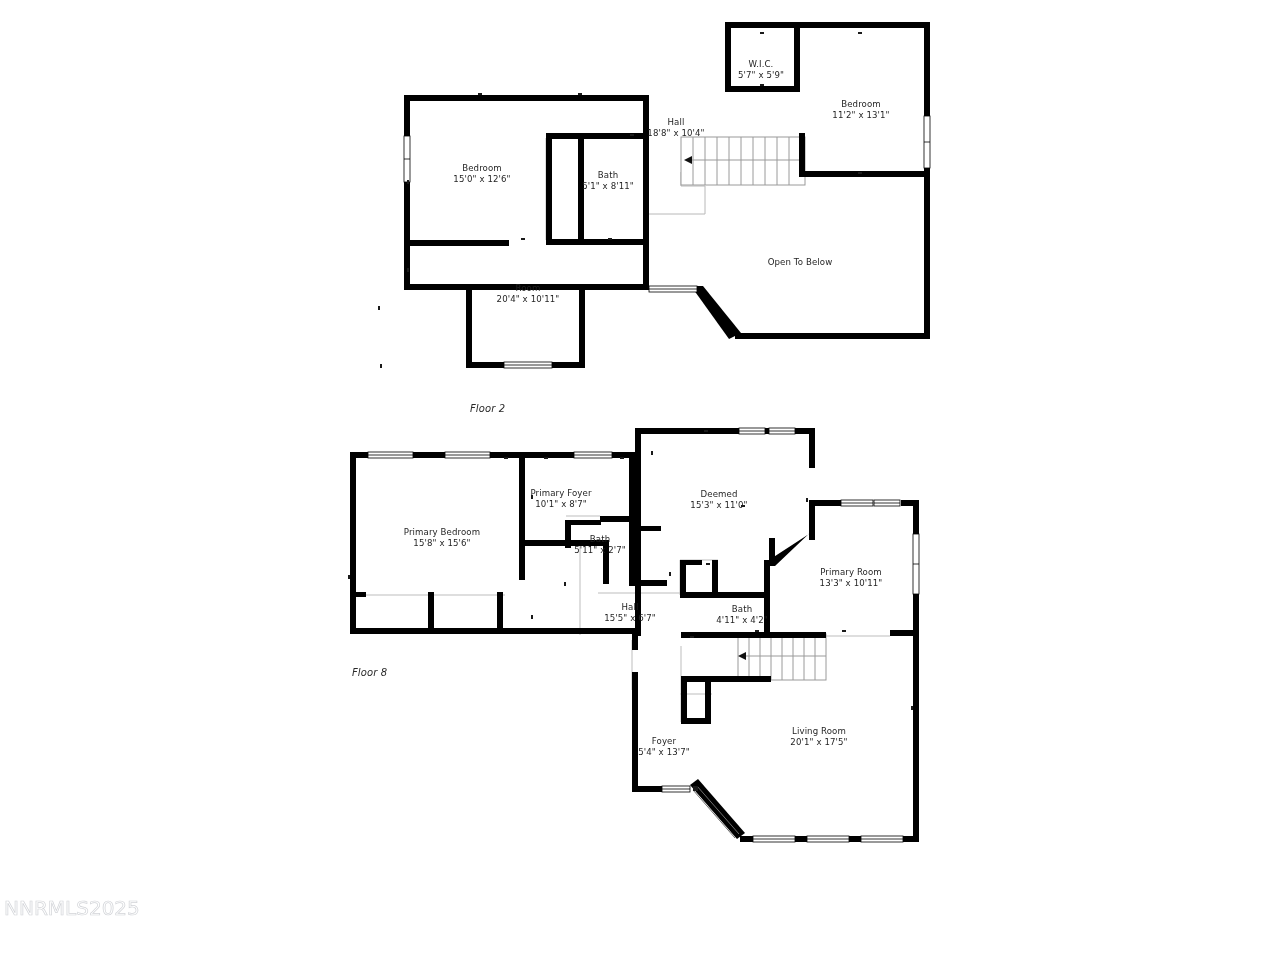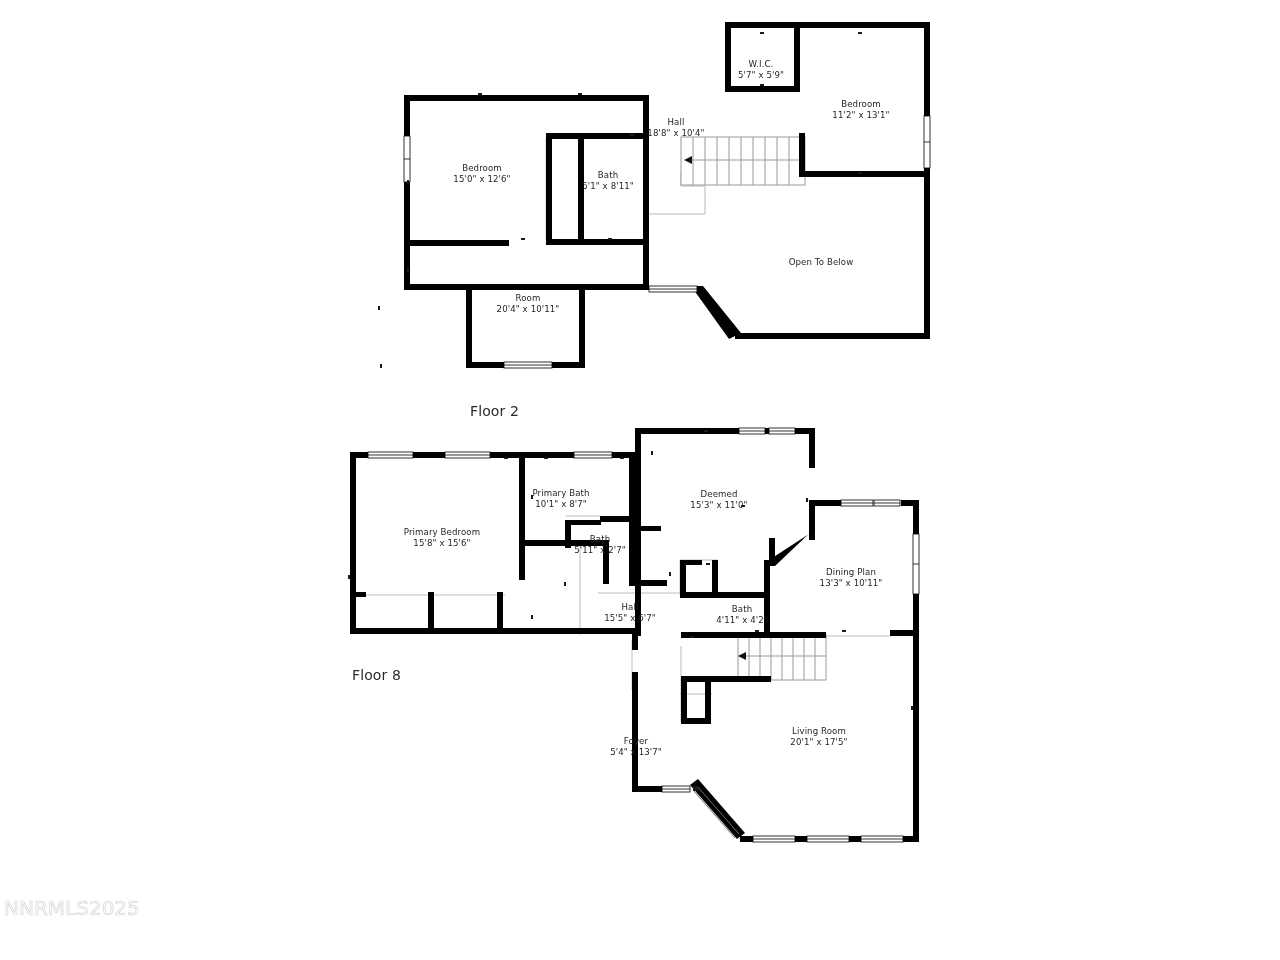--- a/index.html
+++ b/index.html
@@ -22,24 +22,25 @@
     transform:translate(-50%,-50%);
     letter-spacing:.1px;
     pointer-events:none;
   }
   .room-label .rl-name{display:block;}
   .room-label .rl-dim{display:block;}
   .room-label.single .rl-name{display:block;}
 
   .floor-caption{
     position:absolute;
-    font-size:14px;
+    font-size:10px;
     color:#2a2a2a;
     white-space:nowrap;
     letter-spacing:.1px;
+    font-style:italic;
   }
 
   #bottom-caption{
     position:absolute;
     left:0;right:0;
     top:918px;
     text-align:center;
     font-size:11.6px;
     color:#1b1b1b;
     letter-spacing:.05px;
@@ -325,63 +326,63 @@
     <span class="rl-dim">18'8" x 10'4"</span>
   </div>
   <div class="room-label" style="left:482px;top:174px;">
     <span class="rl-name">Bedroom</span>
     <span class="rl-dim">15'0" x 12'6"</span>
   </div>
   <div class="room-label" style="left:608px;top:181px;">
     <span class="rl-name">Bath</span>
     <span class="rl-dim">5'1" x 8'11"</span>
   </div>
-  <div class="room-label single" style="left:821px;top:263px;">
+  <div class="room-label single" style="left:800px;top:263px;">
     <span class="rl-name">Open To Below</span>
   </div>
-  <div class="room-label" style="left:528px;top:304px;">
+  <div class="room-label" style="left:528px;top:294px;">
     <span class="rl-name">Room</span>
     <span class="rl-dim">20'4" x 10'11"</span>
   </div>
 
   <div class="floor-caption" style="left:470px;top:403px;">Floor 2</div>
 
   <div class="room-label" style="left:561px;top:499px;">
-    <span class="rl-name">Primary Bath</span>
+    <span class="rl-name">Primary Foyer</span>
     <span class="rl-dim">10'1" x 8'7"</span>
   </div>
   <div class="room-label" style="left:719px;top:500px;">
     <span class="rl-name">Deemed</span>
     <span class="rl-dim">15'3" x 11'0"</span>
   </div>
   <div class="room-label" style="left:442px;top:538px;">
     <span class="rl-name">Primary Bedroom</span>
     <span class="rl-dim">15'8" x 15'6"</span>
   </div>
   <div class="room-label" style="left:600px;top:545px;">
     <span class="rl-name">Bath</span>
     <span class="rl-dim">5'11" x 2'7"</span>
   </div>
   <div class="room-label" style="left:851px;top:578px;">
-    <span class="rl-name">Dining Plan</span>
+    <span class="rl-name">Primary Room</span>
     <span class="rl-dim">13'3" x 10'11"</span>
   </div>
   <div class="room-label" style="left:630px;top:613px;">
     <span class="rl-name">Hall</span>
     <span class="rl-dim">15'5" x 6'7"</span>
   </div>
   <div class="room-label" style="left:742px;top:615px;">
     <span class="rl-name">Bath</span>
     <span class="rl-dim">4'11" x 4'2"</span>
   </div>
   <div class="room-label" style="left:819px;top:737px;">
     <span class="rl-name">Living Room</span>
     <span class="rl-dim">20'1" x 17'5"</span>
   </div>
-  <div class="room-label" style="left:636px;top:747px;">
+  <div class="room-label" style="left:664px;top:747px;">
     <span class="rl-name">Foyer</span>
     <span class="rl-dim">5'4" x 13'7"</span>
   </div>
 
   <div class="floor-caption" style="left:352px;top:667px;">Floor 8</div>
 
   <div id="watermark">NNRMLS2025</div>
 
 </div>
 

